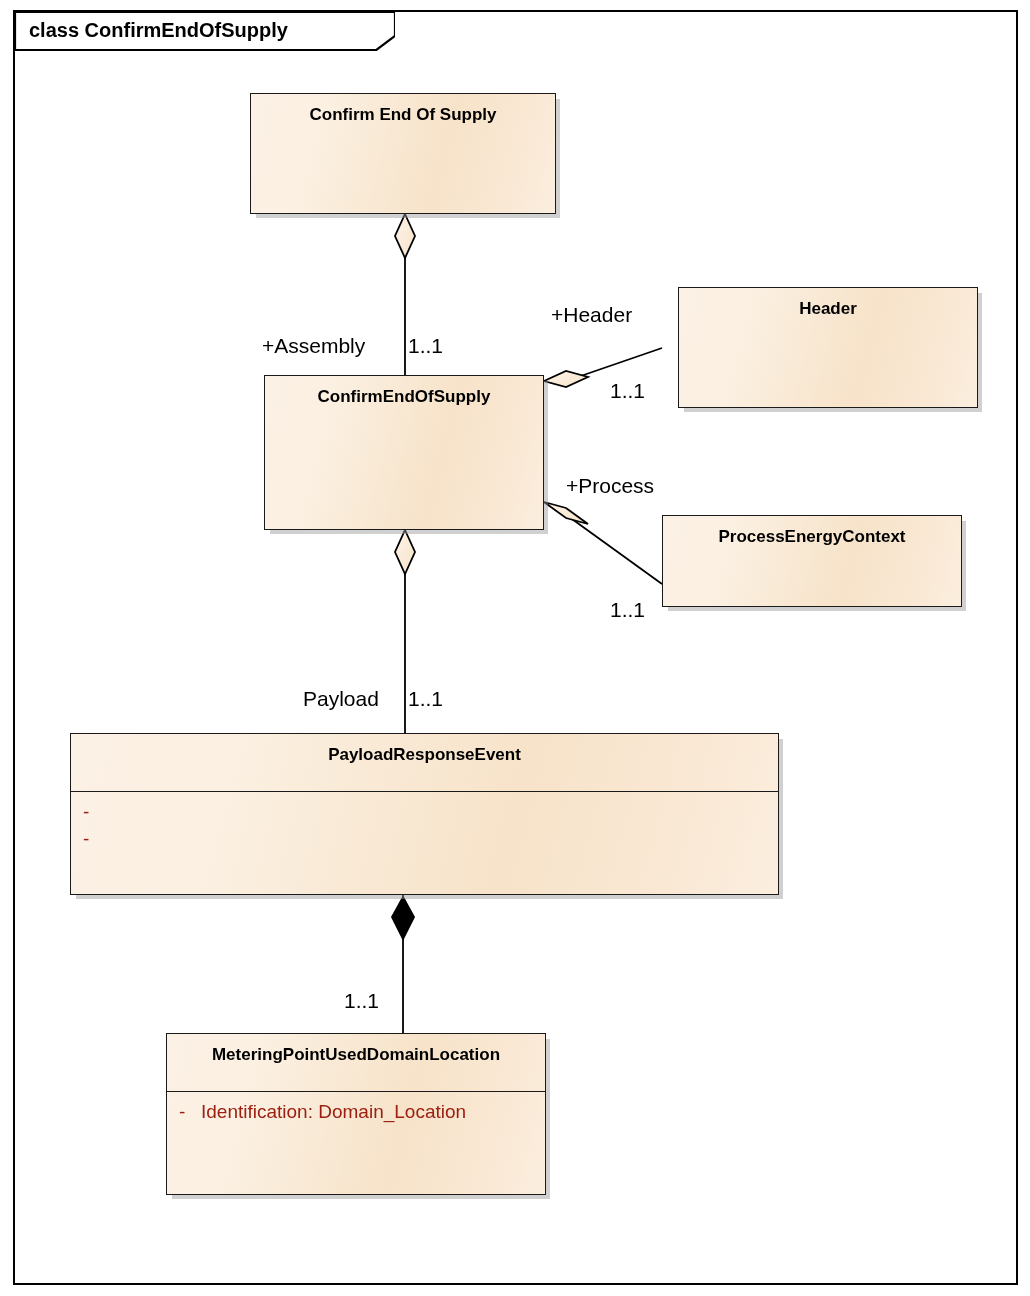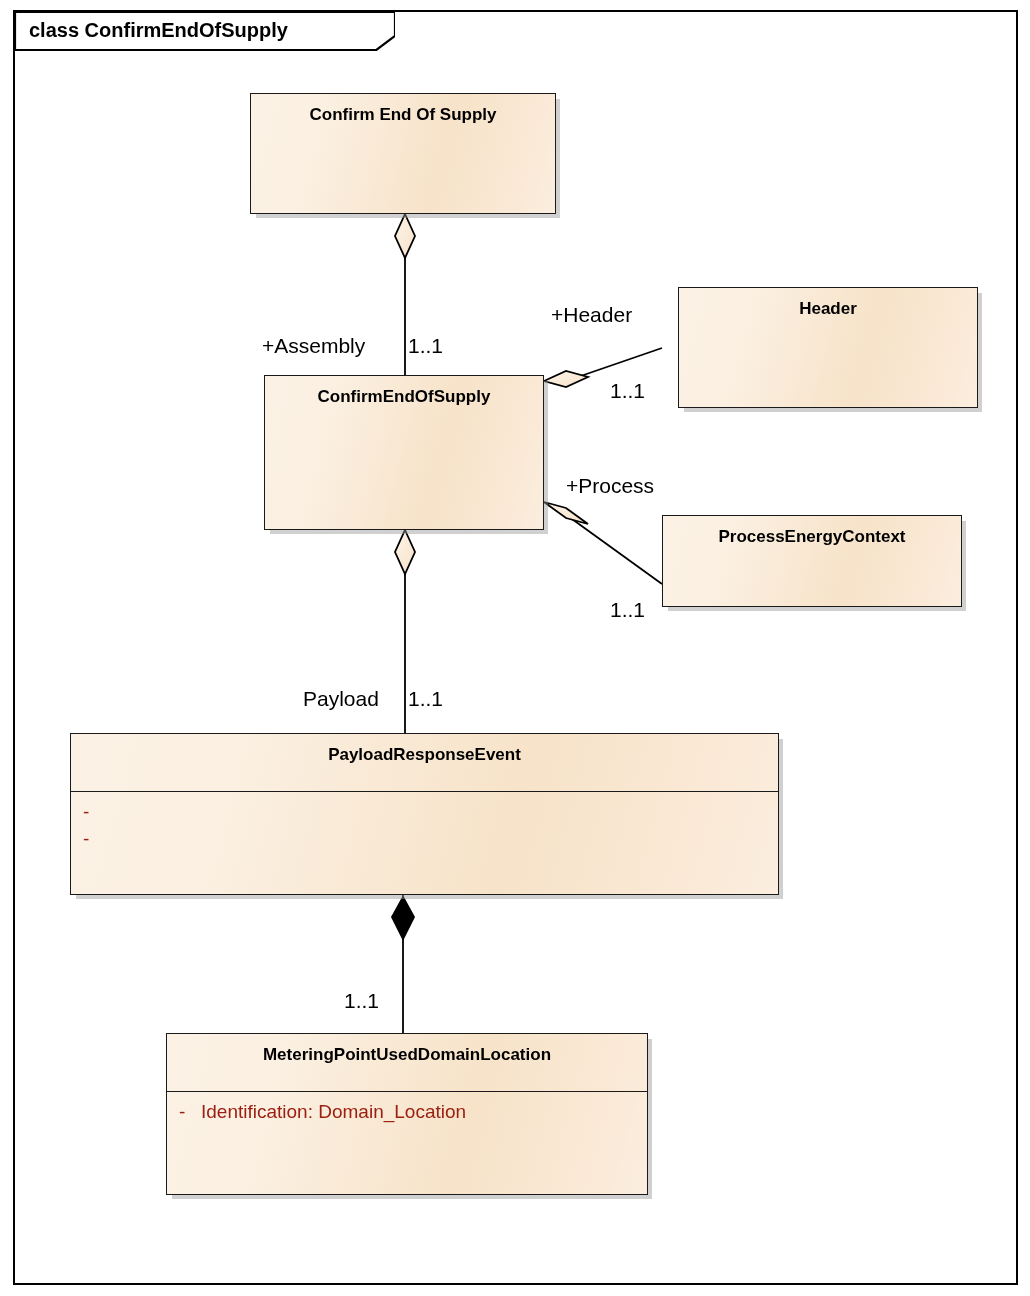--- a/index.html
+++ b/index.html
@@ -113,21 +113,21 @@
   #box-header { left: 662px; top: 287px; width: 300px; height: 121px; margin-left: 16px; }
   #box-header .cls-title { padding-top: 11px; }
 
   #box-process-energy-context { left: 662px; top: 515px; width: 300px; height: 92px; }
   #box-process-energy-context .cls-title { padding-top: 11px; }
 
   #box-payload-response-event { left: 70px; top: 733px; width: 709px; height: 162px; }
   #box-payload-response-event .cls-title { padding-top: 11px; height: 46px; }
   #box-payload-response-event .cls-compartment { height: 96px; }
 
-  #box-metering-point { left: 166px; top: 1033px; width: 482px; height: 162px; }
+  #box-metering-point { left: 166px; top: 1033px; width: 380px; height: 162px; }
   #box-metering-point .cls-title { padding-top: 11px; height: 46px; }
   #box-metering-point .cls-compartment { height: 96px; }
 
   
   .edge-label {
     position: absolute;
     font-size: 21px;
     color: #000000;
     white-space: nowrap;
     text-align: center;

